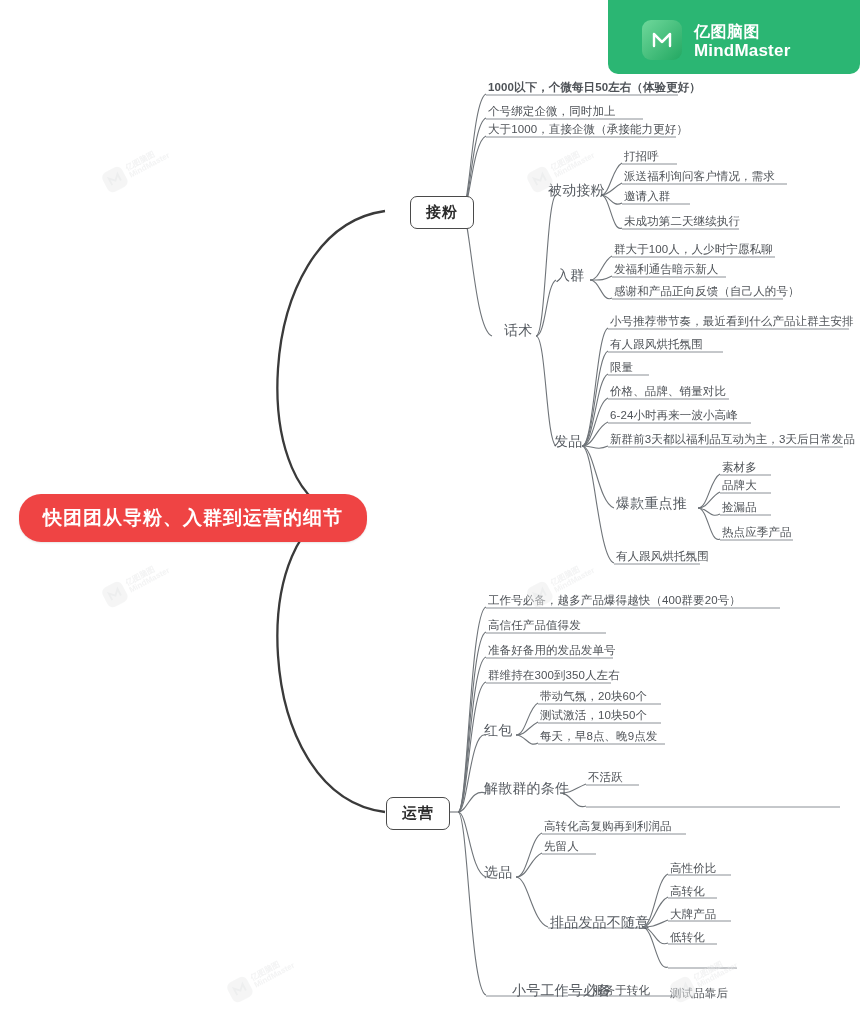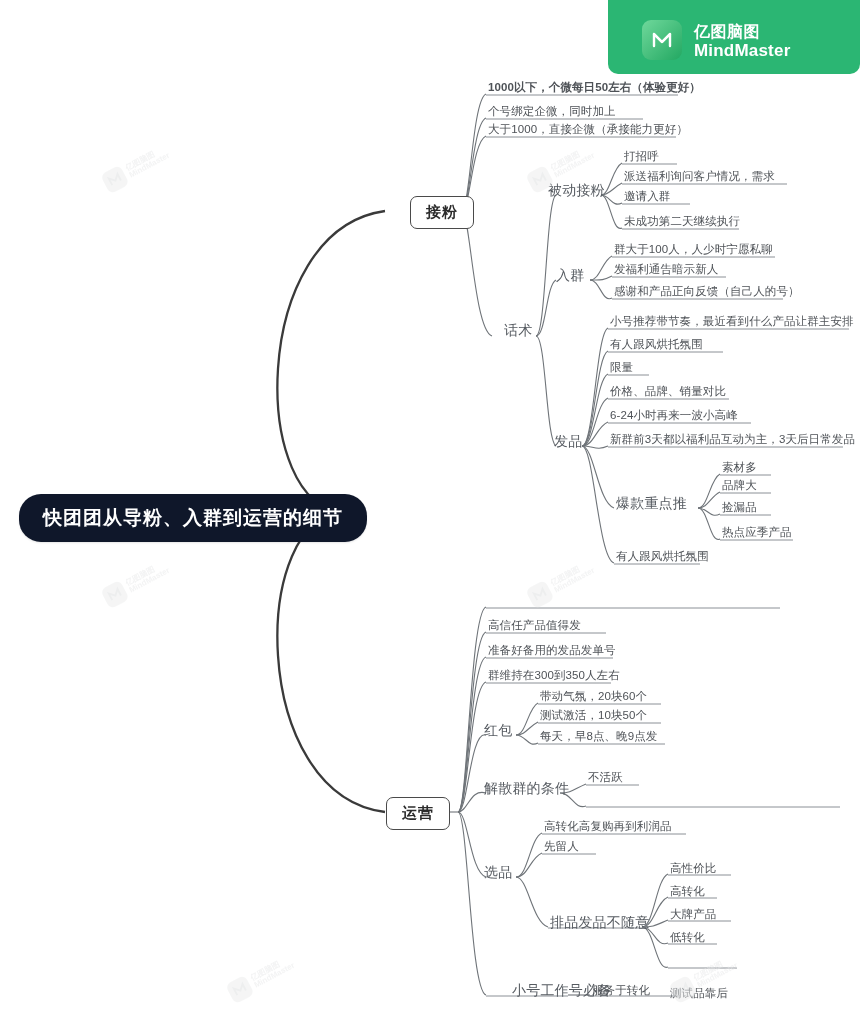--- a/index.html
+++ b/index.html
@@ -17,21 +17,21 @@
   #brand-cn{color:#ffffff;font-size:16px;font-weight:bold;letter-spacing:.5px;}
   #brand-en{color:#ffffff;font-size:17px;font-weight:bold;letter-spacing:.2px;}
 
   
   #map-canvas{position:absolute;inset:0;}
   #link-layer{position:absolute;left:0;top:0;width:860px;height:1024px;}
 
   
   .node{position:absolute;white-space:nowrap;}
 
-  .root-node{background:#0f172a;color:#ffffff;border-radius:22px;
+  .root-node{background:#ef4444;color:#ffffff;border-radius:22px;
       font-size:19px;font-weight:bold;padding:11px 24px;letter-spacing:1px;
       box-shadow:0 1px 2px rgba(0,0,0,.10);}
 
   .main-node{background:#ffffff;border:1.6px solid #4a4a4a;border-radius:7px;
       color:#2b2b2b;font-size:15px;font-weight:bold;padding:6px 15px;letter-spacing:1px;}
 
   .sub-node{color:#555a60;font-size:14px;letter-spacing:.2px;}
   .leaf-node{color:#4e5257;font-size:11.5px;letter-spacing:.1px;}
 
   
@@ -222,20 +222,21 @@
   <div class="node sub-node" style="left:616px;top:495px;">爆款重点推</div>
   <div class="node leaf-node" style="left:722px;top:460px;">素材多</div>
   <div class="node leaf-node" style="left:722px;top:478px;">品牌大</div>
   <div class="node leaf-node" style="left:722px;top:500px;">捡漏品</div>
   <div class="node leaf-node" style="left:722px;top:525px;">热点应季产品</div>
 
   <div class="node leaf-node" style="left:616px;top:549px;">有人跟风烘托氛围</div>
 
   <div class="node main-node" style="left:386px;top:797px;">运营</div>
 
+  <div class="node leaf-node" style="left:488px;top:593px;">工作号必备，越多产品爆得越快（400群要20号）</div>
   <div class="node leaf-node" style="left:488px;top:618px;">高信任产品值得发</div>
   <div class="node leaf-node" style="left:488px;top:643px;">准备好备用的发品发单号</div>
   <div class="node leaf-node" style="left:488px;top:668px;">群维持在300到350人左右</div>
 
   <div class="node sub-node" style="left:484px;top:722px;">红包</div>
   <div class="node leaf-node" style="left:540px;top:689px;">带动气氛，20块60个</div>
   <div class="node leaf-node" style="left:540px;top:708px;">测试激活，10块50个</div>
   <div class="node leaf-node" style="left:540px;top:729px;">每天，早8点、晚9点发</div>
 
   <div class="node sub-node" style="left:484px;top:780px;">解散群的条件</div>

